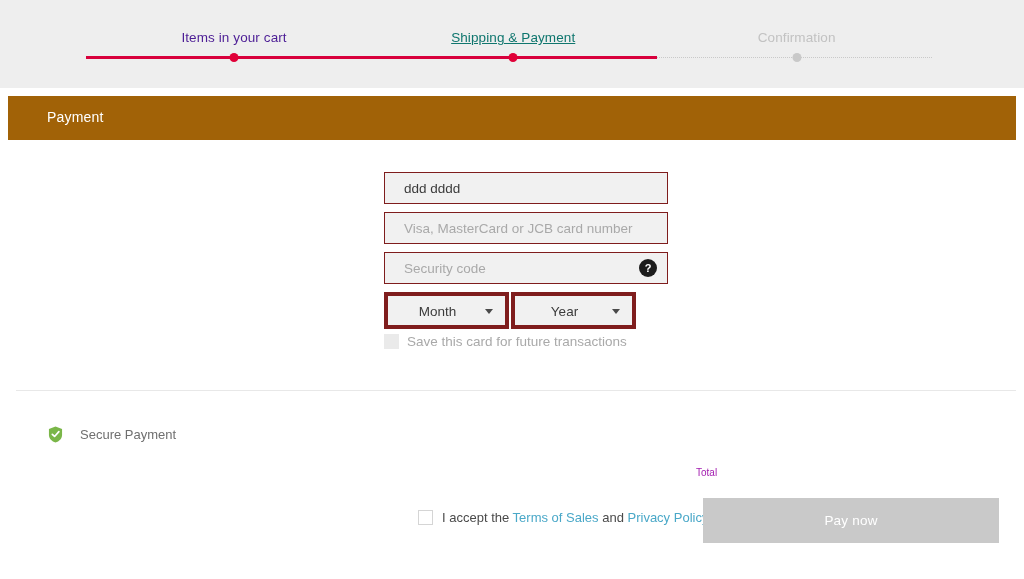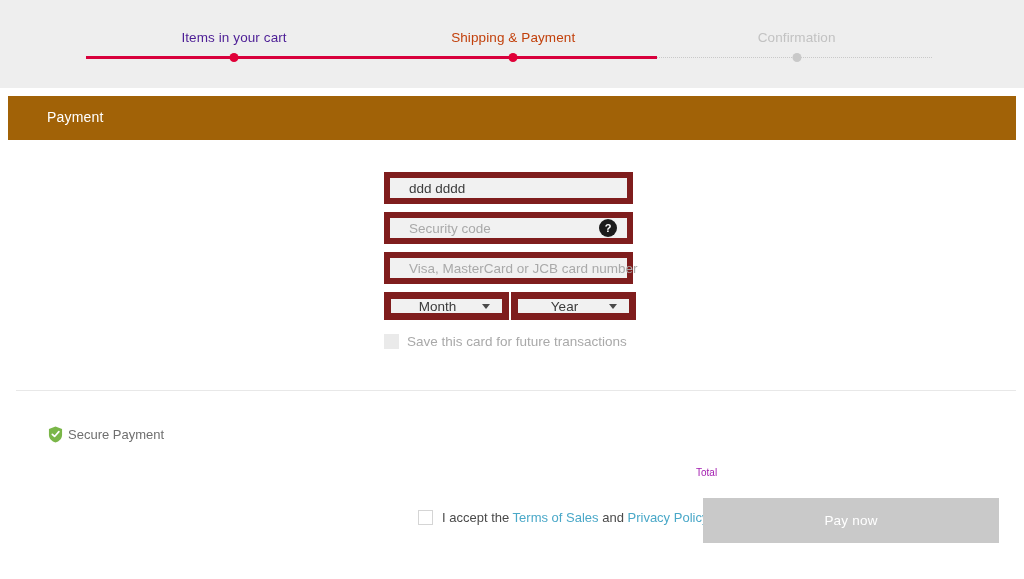--- a/index.html
+++ b/index.html
@@ -34,21 +34,21 @@
     left: 0; top: 30px;
     width: 846px; height: 22px;
   }
   .step-label {
     position: absolute;
     font-size: 13.5px;
     letter-spacing: 0.1px;
     white-space: nowrap;
     transform: translateX(-50%);
   }
-  .step-label.active { color: #c2410c; }
+  .step-label.active { color: #0f766e; text-decoration: underline; }
   .step-label.done   { color: #4c1d95; }
   .step-label.todo   { color: #c2c2c2; }
 
   .track {
     position: absolute;
     left: 0; top: 56px;
     width: 846px; height: 3px;
   }
   .track-done {
     position: absolute;
@@ -94,24 +94,24 @@
   }
 
   
   .form {
     position: absolute;
     left: 376px; top: 76px;
     width: 252px;
   }
   .field {
     position: relative;
-    width: 249px; height: 32px;
+    width: 284px; height: 32px;
     margin-bottom: 8px;
     background: #f1f1f1;
-    border: 6px solid #7f1d1d;
+    border: 1px solid #7f1d1d;
   }
   .field-text {
     position: absolute;
     left: 19px; top: 50%;
     transform: translateY(-50%);
     font-size: 13.5px;
     white-space: nowrap;
   }
   .field-text.value       { color: #3b3b3b; }
   .field-text.placeholder { color: #a9a9a9; }
@@ -134,23 +134,23 @@
   .expiry-row {
     position: relative;
     width: 252px; height: 32px;
     display: flex;
     gap: 2px;
     margin-bottom: 10px;
   }
   .select {
     position: relative;
     flex: 1 1 0;
-    height: 28px;
+    height: 37px;
     background: #f1f1f1;
-    border: 7px solid #7f1d1d;
+    border: 4px solid #7f1d1d;
     cursor: pointer;
   }
   .select-label {
     position: absolute;
     left: 0; right: 0; top: 50%;
     transform: translateY(-50%);
     text-align: center;
     font-size: 13.5px;
     color: #3b3b3b;
     padding-right: 18px;
@@ -190,21 +190,21 @@
     width: 1000px; height: 1px;
     background: #e8e8e8;
   }
 
   
   .secure {
     position: absolute;
     left: 40px; top: 330px;
     display: flex;
     align-items: center;
-    gap: 5px;
+    gap: 17px;
   }
   .shield { width: 15px; height: 17px; display: block; }
   .secure-label {
     font-size: 13px;
     color: #6f6f6f;
     white-space: nowrap;
   }
 
   
   .total-label {
@@ -293,26 +293,26 @@
       <div class="section-header-title">Payment</div>
     </div>
 
     <div class="form">
 
       <div class="field">
         <div class="field-text value">ddd dddd</div>
       </div>
 
       <div class="field">
+        <div class="field-text placeholder">Visa, MasterCard or JCB card number</div>
+      </div>
+
+      <div class="field">
         <div class="field-text placeholder">Security code</div>
         <div class="help-badge">?</div>
-      </div>
-
-      <div class="field">
-        <div class="field-text placeholder">Visa, MasterCard or JCB card number</div>
       </div>
 
       <div class="expiry-row">
         <div class="select">
           <div class="select-label">Month</div>
           <span class="caret"></span>
         </div>
         <div class="select">
           <div class="select-label">Year</div>
           <span class="caret"></span>

